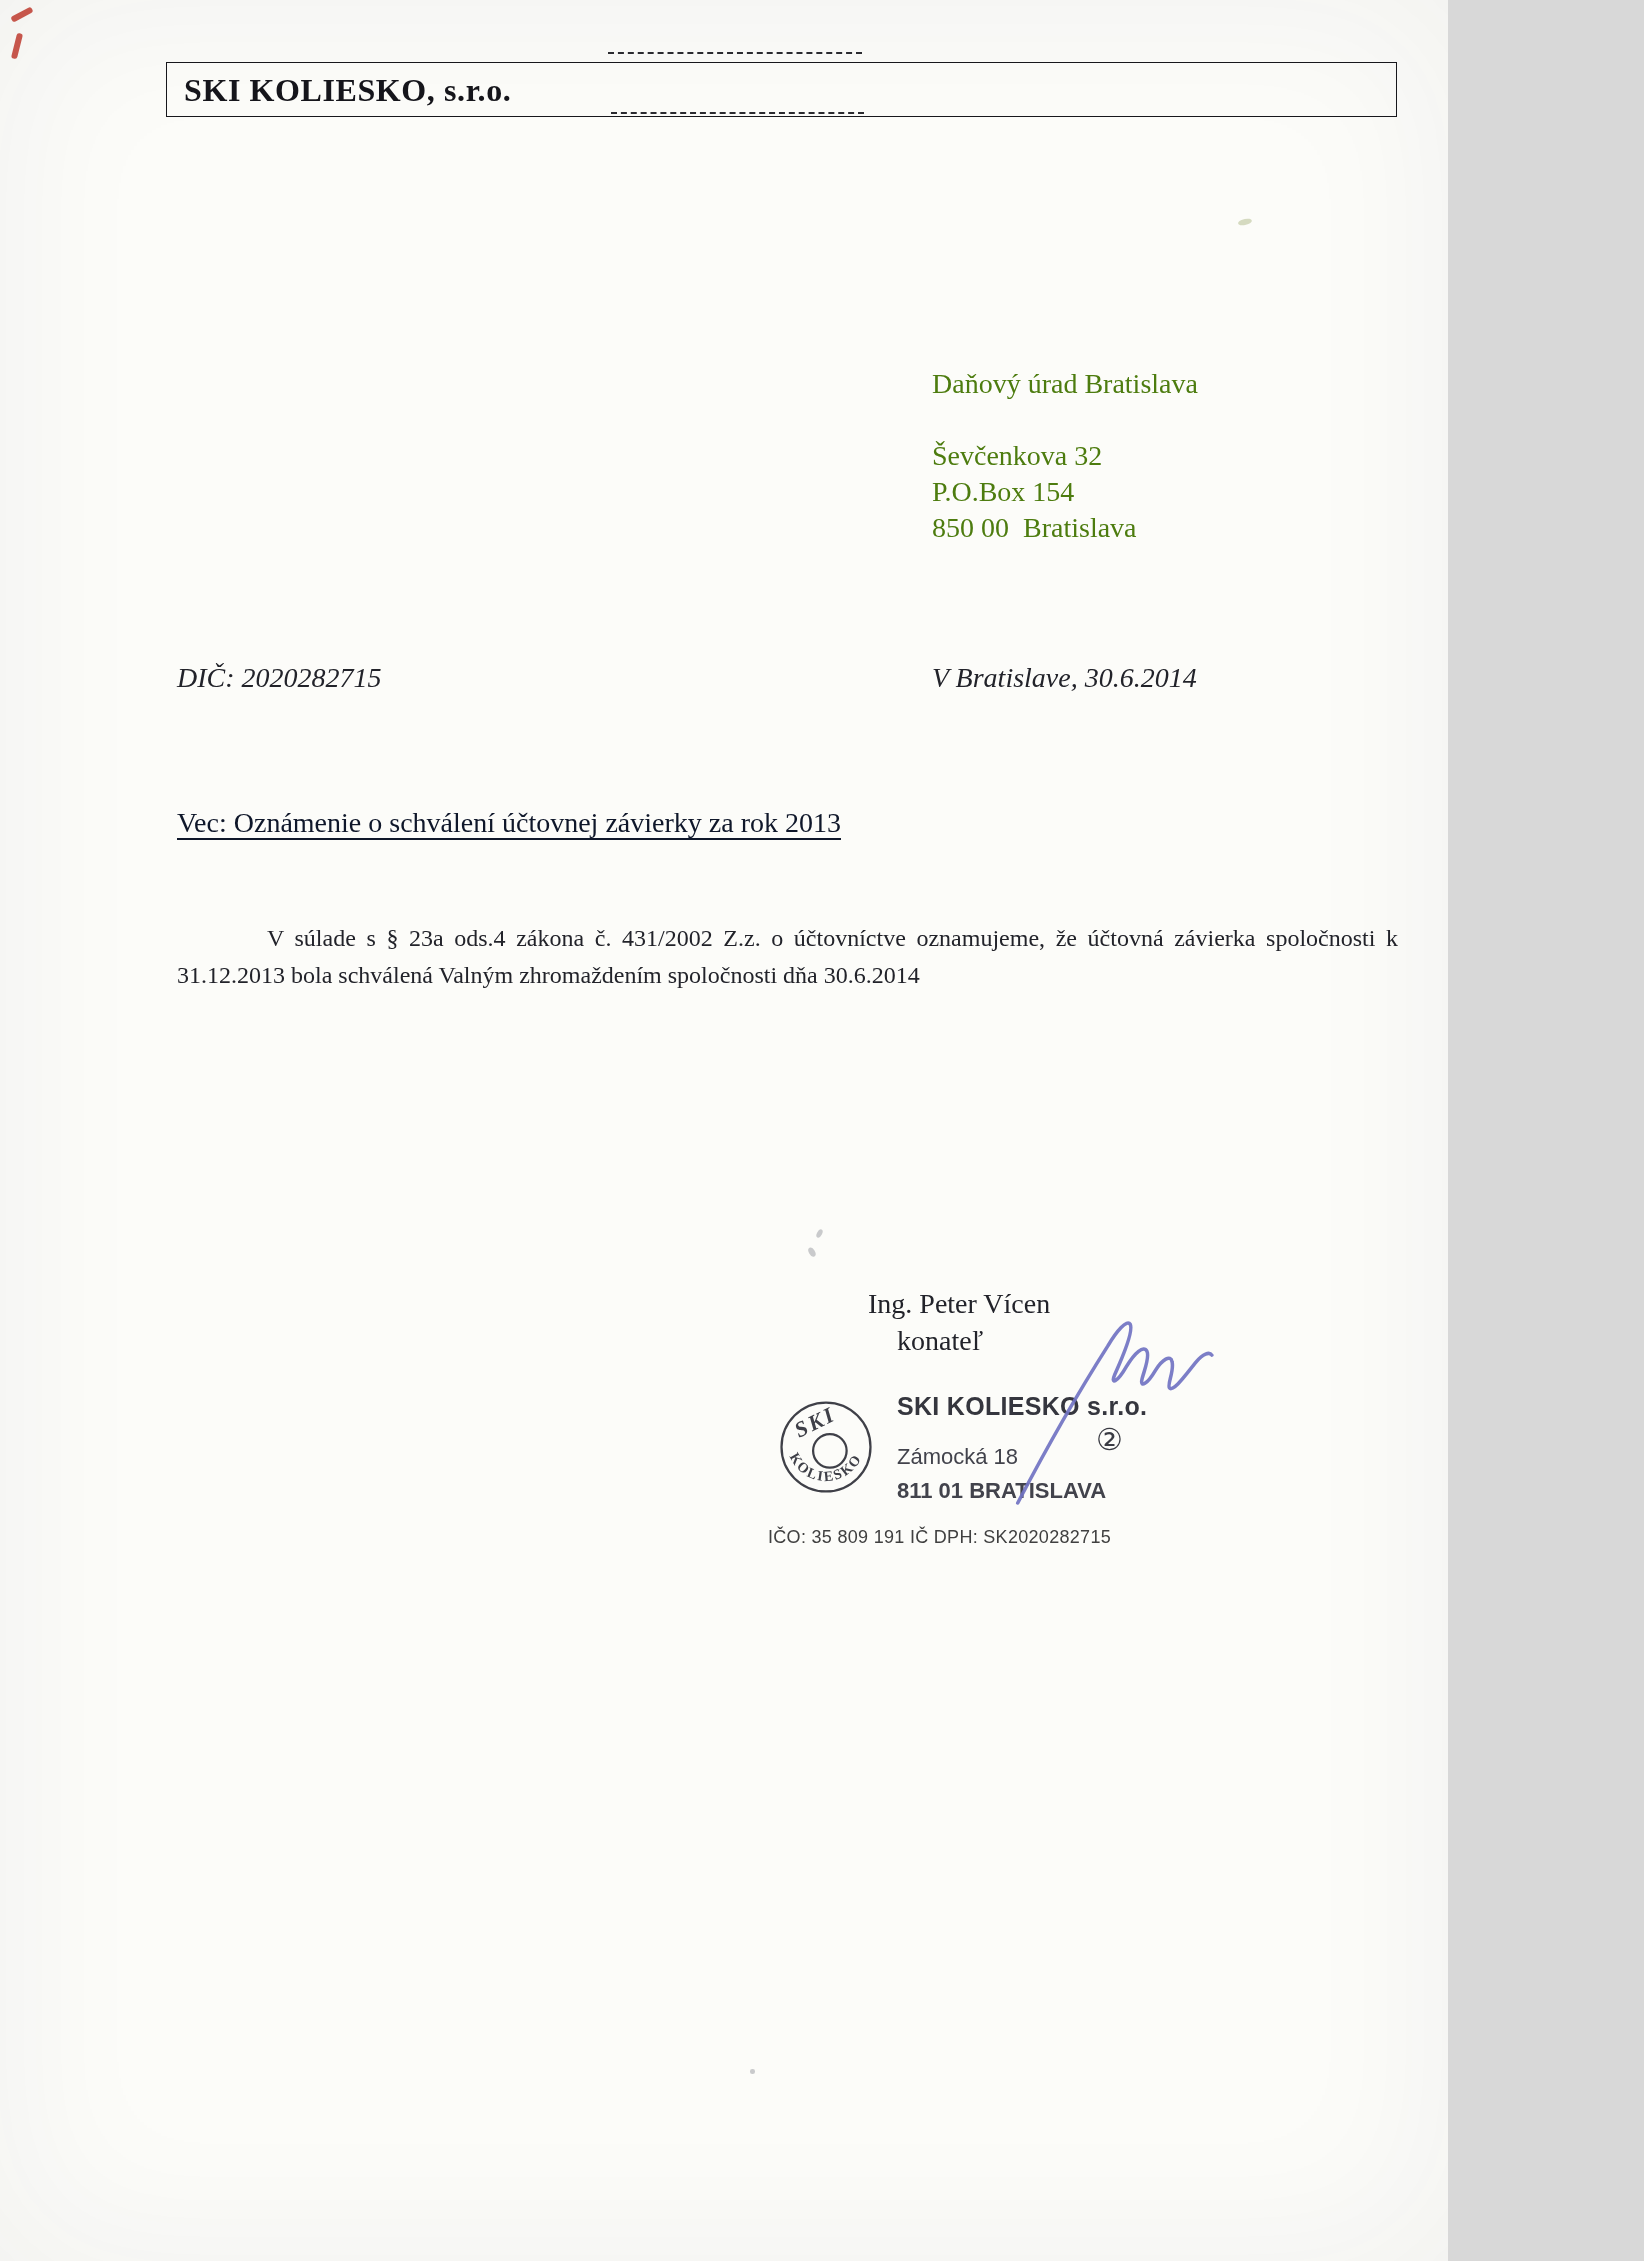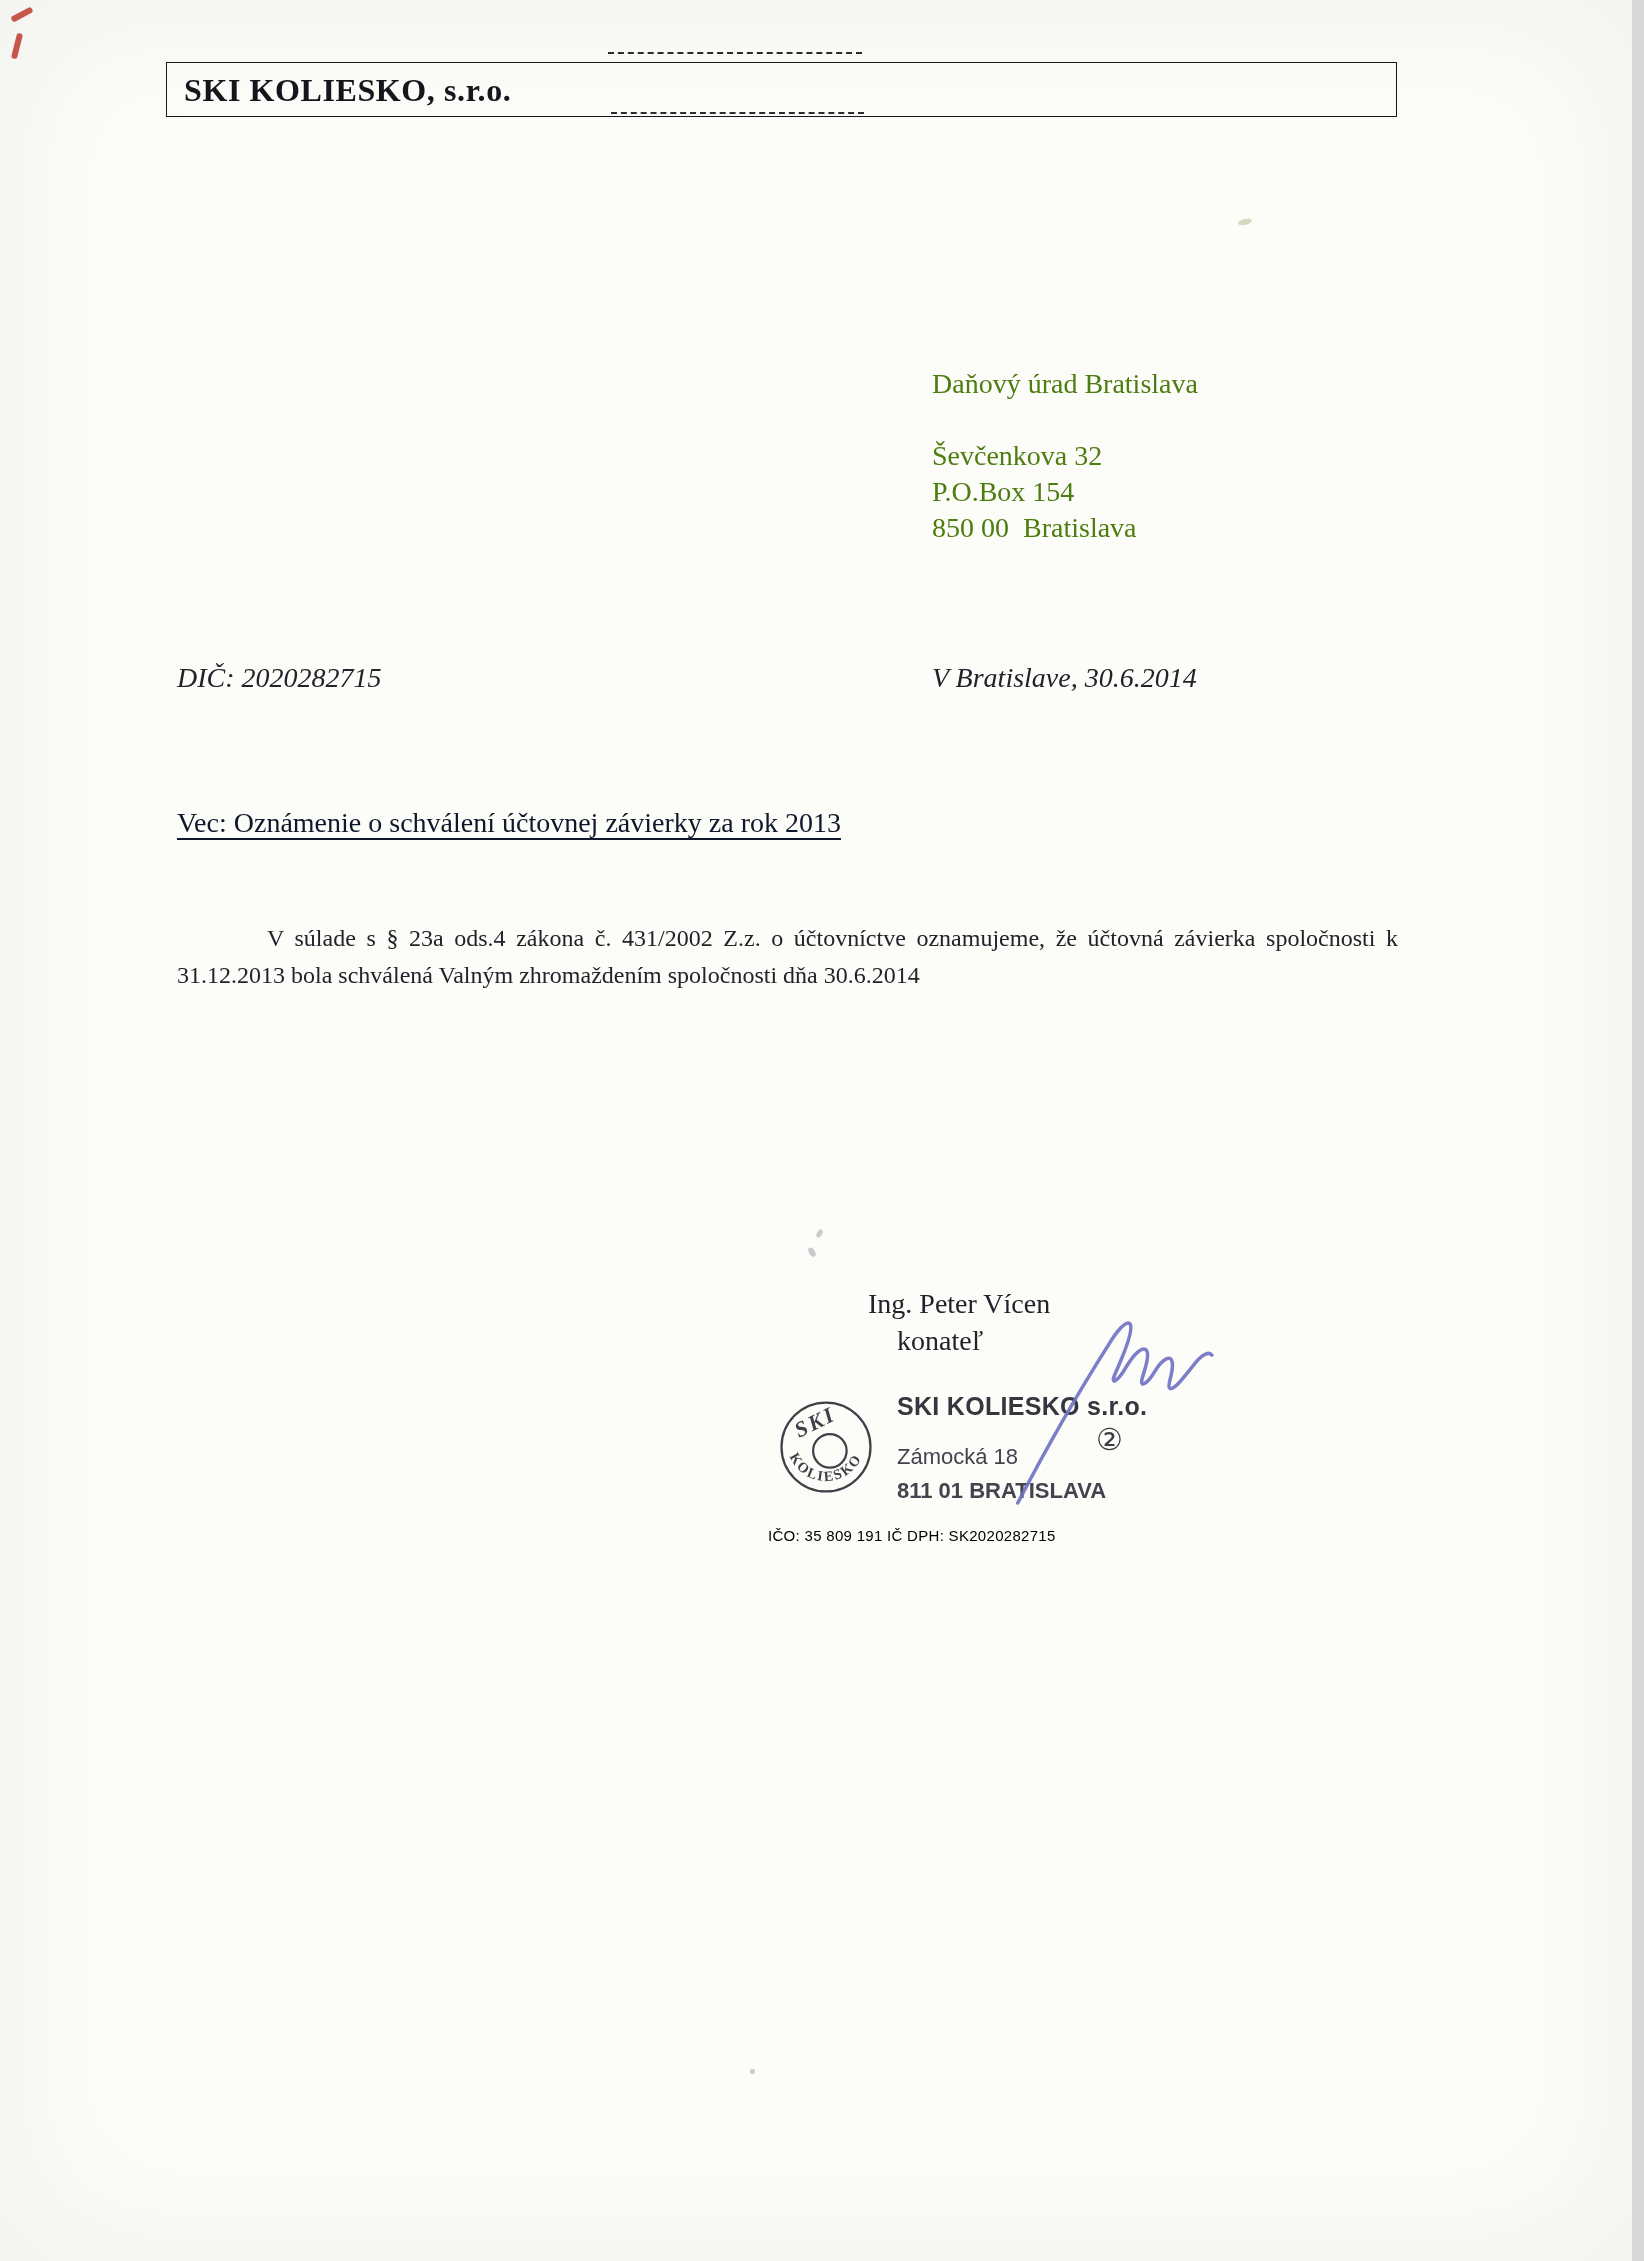--- a/index.html
+++ b/index.html
@@ -1,18 +1,18 @@
 <!DOCTYPE html>
 <html style="font-size:10.3px"><head>
 <meta charset="utf-8">
 <style>
   html,body{margin:0;padding:0;background:#d8d8d8;}
   .page{
     position:relative;
-    width:1632px;height:2261px;
+    width:1448px;height:2261px;
     background:#fcfcf9;
     font-family:"Liberation Serif", serif;
     color:#1f2026;
     overflow:hidden;
     box-shadow:inset 0 0 167px rgba(40,40,50,0.05);
   }
   .pre{white-space:pre-wrap;}
 
   
   .header-box{
@@ -45,21 +45,21 @@
   .sig-name{position:absolute;left:868px;top:1288px;font-size:28px;color:#22232a;}
   .sig-title{position:absolute;left:897px;top:1325px;font-size:28px;color:#22232a;}
   .sig-svg{position:absolute;left:984px;top:1287px;z-index:5;}
 
   
   .stamp-sans{font-family:"Liberation Sans", sans-serif;color:#42434c;}
   .stamp-company{position:absolute;left:897px;top:1392px;font-size:25px;font-weight:bold;color:#35363e;letter-spacing:0.3px;}
   .stamp-addr1{position:absolute;left:897px;top:1444px;font-size:22px;}
   .stamp-addr2{position:absolute;left:897px;top:1478px;font-size:22px;font-weight:bold;}
   .stamp-copy{position:absolute;left:1096px;top:1422px;font-size:30px;color:#3a3b43;}
-  .stamp-reg{position:absolute;left:768px;top:1527px;font-size:15px;letter-spacing:0.3px;color:#000000;}
+  .stamp-reg{position:absolute;left:768px;top:1527px;font-size:18px;letter-spacing:0.3px;color:#404040;}
   .logo-svg{position:absolute;left:777px;top:1398px;}
 
   
   .red-mark{position:absolute;background:#bd3a2e;border-radius:2.6px;opacity:0.85;}
   .smudge{position:absolute;background:#8b8d95;border-radius:50%;opacity:0.45;}
   .green-smudge{position:absolute;background:#9aa86b;border-radius:50%;opacity:0.4;}
 </style>
 </head>
 <body>
 

